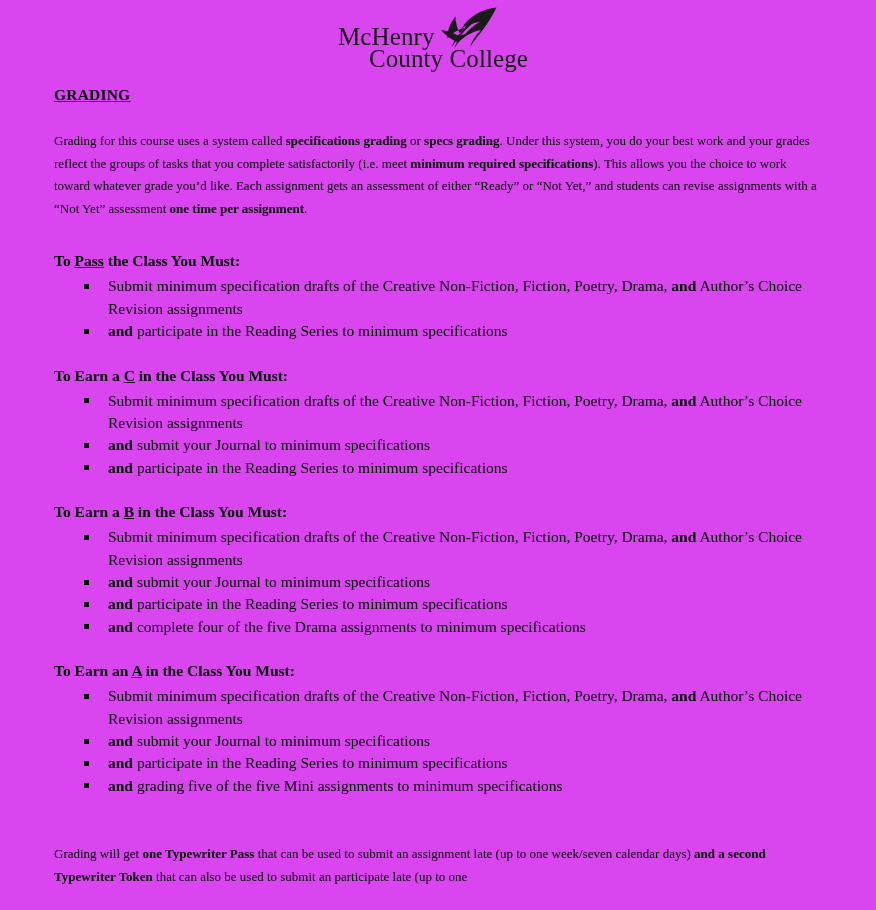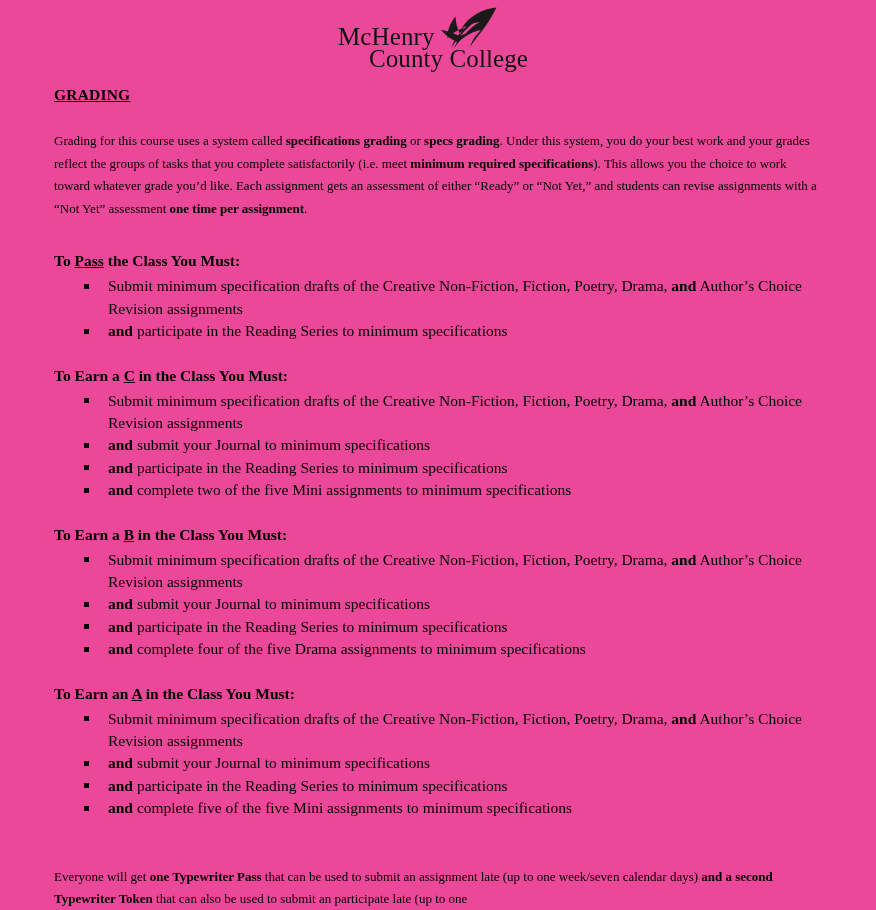--- a/index.html
+++ b/index.html
@@ -13,21 +13,21 @@
     height: 910px;
     overflow: hidden;
     font-family: "Liberation Serif", "DejaVu Serif", serif;
     color: #000000;
     -webkit-font-smoothing: antialiased;
   }
   .page {
     position: relative;
     width: 876px;
     height: 910px;
-    background: #ec4899;
+    background: #d946ef;
   }
 
   
   .logo-block {
     position: absolute;
     left: 0;
     top: 6px;
     width: 876px;
     height: 66px;
   }
@@ -160,38 +160,37 @@
         <ul class="req-list">
           <li><span class="bullet-sq"></span><span>Submit minimum specification drafts of the Creative Non-Fiction, Fiction, Poetry, Drama, </span><b>and</b><span> Author’s Choice Revision assignments</span></li>
           <li><span class="bullet-sq"></span><b>and</b><span> participate in the Reading Series to minimum specifications</span></li>
         </ul>
         <div class="gap-md"></div>
         <h3 class="req-heading"><span>To Earn a </span><u>C</u><span> in the Class You Must:</span></h3>
         <ul class="req-list">
           <li><span class="bullet-sq"></span><span>Submit minimum specification drafts of the Creative Non-Fiction, Fiction, Poetry, Drama, </span><b>and</b><span> Author’s Choice Revision assignments</span></li>
           <li><span class="bullet-sq"></span><b>and</b><span> submit your Journal to minimum specifications</span></li>
           <li><span class="bullet-sq"></span><b>and</b><span> participate in the Reading Series to minimum specifications</span></li>
-          <li><span class="bullet-sq"></span><b>and</b><span> complete two of the five Mini assignments to minimum specifications</span></li>
         </ul>
         <div class="gap-md"></div>
         <h3 class="req-heading"><span>To Earn a </span><u>B</u><span> in the Class You Must:</span></h3>
         <ul class="req-list">
           <li><span class="bullet-sq"></span><span>Submit minimum specification drafts of the Creative Non-Fiction, Fiction, Poetry, Drama, </span><b>and</b><span> Author’s Choice Revision assignments</span></li>
           <li><span class="bullet-sq"></span><b>and</b><span> submit your Journal to minimum specifications</span></li>
           <li><span class="bullet-sq"></span><b>and</b><span> participate in the Reading Series to minimum specifications</span></li>
           <li><span class="bullet-sq"></span><b>and</b><span> complete four of the five Drama assignments to minimum specifications</span></li>
         </ul>
         <div class="gap-md"></div>
         <h3 class="req-heading"><span>To Earn an </span><u>A</u><span> in the Class You Must:</span></h3>
         <ul class="req-list">
           <li><span class="bullet-sq"></span><span>Submit minimum specification drafts of the Creative Non-Fiction, Fiction, Poetry, Drama, </span><b>and</b><span> Author’s Choice Revision assignments</span></li>
           <li><span class="bullet-sq"></span><b>and</b><span> submit your Journal to minimum specifications</span></li>
           <li><span class="bullet-sq"></span><b>and</b><span> participate in the Reading Series to minimum specifications</span></li>
-          <li><span class="bullet-sq"></span><b>and</b><span> complete five of the five Mini assignments to minimum specifications</span></li>
+          <li><span class="bullet-sq"></span><b>and</b><span> grading five of the five Mini assignments to minimum specifications</span></li>
         </ul>
       </div>
 
     <div class="gap-xl"></div>
 
-    <p class="para"><span>Everyone will get </span><b>one Typewriter Pass</b><span> that can be used to submit an assignment late (up to one week/seven calendar days) </span><b>and a second Typewriter Token</b><span> that can also be used to submit an participate late (up to one</span></p>
+    <p class="para"><span>Grading will get </span><b>one Typewriter Pass</b><span> that can be used to submit an assignment late (up to one week/seven calendar days) </span><b>and a second Typewriter Token</b><span> that can also be used to submit an participate late (up to one</span></p>
 
   </div>
 </div>
 
 </body></html>

